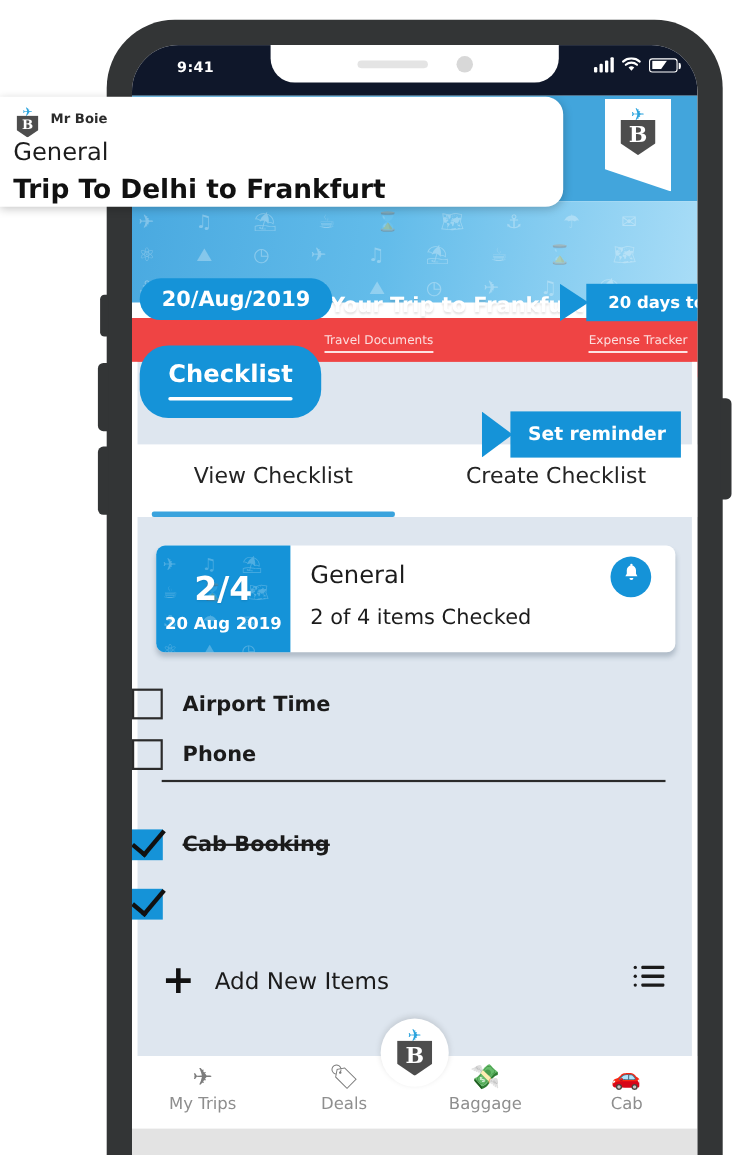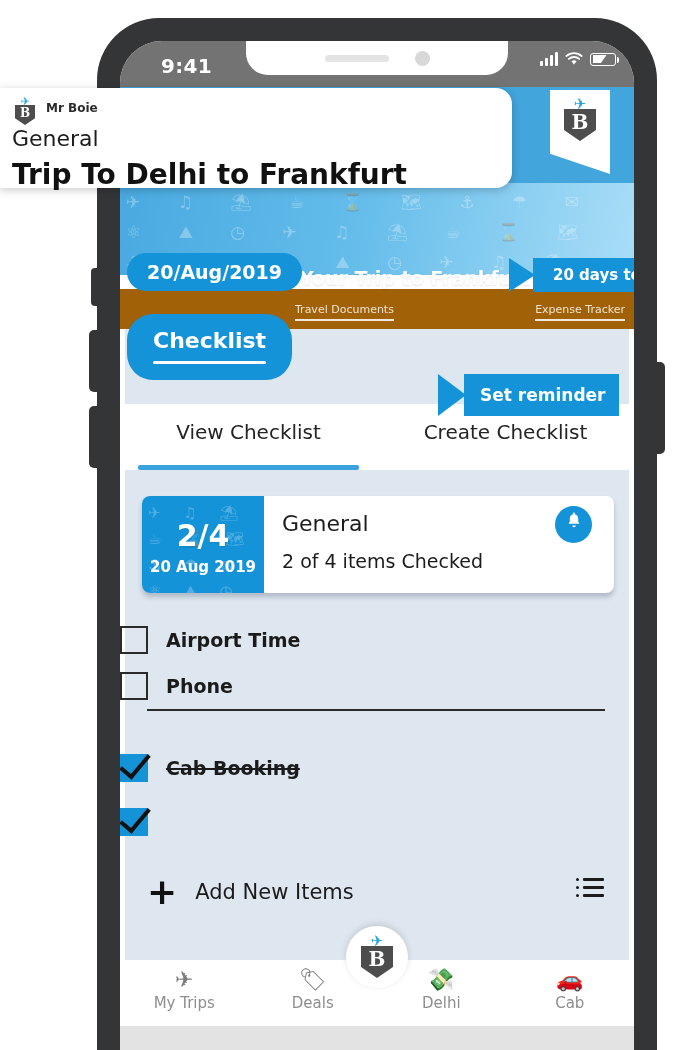--- a/index.html
+++ b/index.html
@@ -43,23 +43,23 @@
   }
   #btn-silent  { left: 91px;  top: 268px; width: 8px; height: 38px; border-radius: 4px 0 0 4px; }
   #btn-volup   { left: 89px;  top: 330px; width: 10px; height: 62px; border-radius: 5px 0 0 5px; }
   #btn-voldown { left: 89px;  top: 406px; width: 10px; height: 62px; border-radius: 5px 0 0 5px; }
   #btn-power   { left: 655px; top: 362px; width: 10px; height: 92px; border-radius: 0 5px 5px 0; }
 
   
   #status-bar {
     position: absolute; left: 0; top: 0;
     width: 514px; height: 46px;
-    background: #737373;
+    background: #0f172a;
     color: #ffffff;
-    font-size: 20px;
+    font-size: 13px;
     font-weight: bold;
   }
   #status-time {
     position: absolute; left: 41px; top: 13px;
     letter-spacing: 0.3px;
   }
   #status-icons {
     position: absolute; right: 18px; top: 11px;
     display: flex; align-items: center; gap: 7px;
   }
@@ -158,21 +158,21 @@
     content: ""; position: absolute; left: -24px; top: 0;
     width: 26px; height: 100%;
     background: #1593d8;
     clip-path: polygon(0 0, 100% 50%, 0 100%);
   }
 
   
   #sub-tabbar {
     position: absolute; left: 0; top: 248px;
     width: 555px; height: 54px;
-    background: #a16207;
+    background: #ef4444;
     border-radius: 0 0 14px 14px;
   }
   #sub-tab-links {
     position: absolute; left: 175px; top: 14px;
     width: 330px; display: flex; justify-content: space-between;
   }
   .sub-tab-link {
     color: rgba(255,255,255,0.82);
     font-size: 11px;
     border-bottom: 2px solid rgba(255,255,255,0.85);
@@ -487,35 +487,35 @@
     <div class="nav-item">
       <div class="nav-icon">✈</div>
       <span>My Trips</span>
     </div>
     <div class="nav-item">
       <div class="nav-icon">🏷</div>
       <span>Deals</span>
     </div>
     <div class="nav-item">
       <div class="nav-icon">💸</div>
-      <span>Delhi</span>
+      <span>Baggage</span>
     </div>
     <div class="nav-item">
       <div class="nav-icon">🚗</div>
       <span>Cab</span>
     </div>
   </div>
   <div id="home-indicator-bar"></div>
 </div>
 
 <div style="position:absolute;left:0;top:88px;width:512px;height:100px;background:#ffffff;
             border-radius:0 16px 16px 0;box-shadow:0 2px 9px rgba(0,0,0,0.22);z-index:50;">
   <div style="position:absolute;left:12px;top:10px;width:26px;height:28px;">
     <div style="position:absolute;left:3px;top:0;width:20px;height:8px;color:#2aa3dd;font-size:11px;line-height:8px;text-align:center;">✈</div>
     <div style="position:absolute;left:3px;top:7px;width:20px;height:20px;background:#4d4d4d;
                 clip-path:polygon(0 0,100% 0,100% 66%,50% 100%,0 66%);color:#fff;
                 font-family:'DejaVu Serif','Liberation Serif',serif;font-weight:bold;font-size:12px;
                 text-align:center;line-height:17px;">B</div>
   </div>
   <div style="position:absolute;left:46px;top:13px;font-size:12px;font-weight:bold;color:#2b2b2b;">Mr Boie</div>
   <div style="position:absolute;left:12px;top:38px;font-size:22px;color:#1c1c1c;">General</div>
-  <div style="position:absolute;left:12px;top:70px;font-size:28px;font-weight:bold;color:#111;">Trip To Delhi to Frankfurt</div>
+  <div style="position:absolute;left:12px;top:70px;font-size:24px;font-weight:bold;color:#111;">Trip To Delhi to Frankfurt</div>
 </div>
 
 </body></html>

